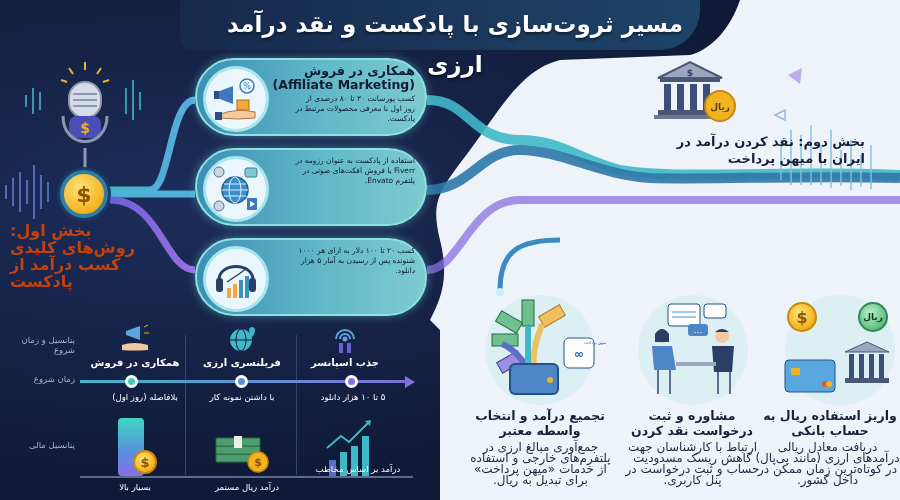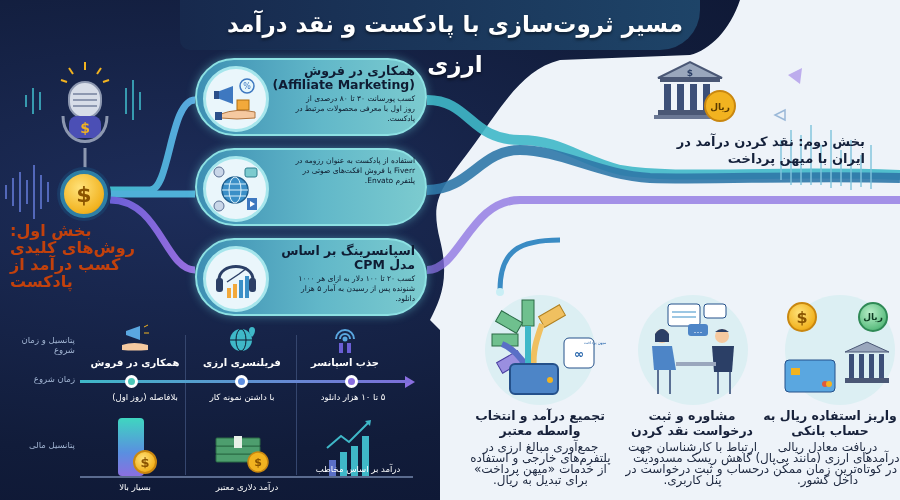--- a/index.html
+++ b/index.html
@@ -258,21 +258,20 @@
       <rect x="5" y="24" width="7" height="14" rx="3" fill="#2b3f66"></rect>
       <rect x="38" y="24" width="7" height="14" rx="3" fill="#2b3f66"></rect>
       <rect x="16" y="34" width="4" height="10" fill="#f2a93b"></rect>
       <rect x="22" y="30" width="4" height="14" fill="#f2a93b"></rect>
       <rect x="28" y="26" width="4" height="18" fill="#3b8fc7"></rect>
       <rect x="34" y="22" width="4" height="22" fill="#3b8fc7"></rect>
       <path d="M16,28 L28,20 L36,14" stroke="#2b3f66" stroke-width="1.5" fill="none"></path>
     </svg>
   </div>
   <div class="txt">
-    <div class="h">اسپانسرینگ بر اساس مدل CPM</div>
     <div class="p">کسب ۲۰ تا ۱۰۰ دلار به ازای هر ۱۰۰۰ شنونده پس از رسیدن به آمار ۵ هزار دانلود.</div>
   </div>
 </div>
 
 <div class="bank-top">
   <svg width="90" height="70" viewBox="0 0 90 70">
     <path d="M8,20 L40,4 L72,20 Z" fill="#9aa7bd" stroke="#4a5775" stroke-width="2"></path>
     <text x="40" y="18" text-anchor="middle" font-size="9" font-weight="bold" fill="#2b3f66" font-family="DejaVu Sans, sans-serif">$</text>
     <rect x="10" y="20" width="60" height="4" fill="#4a5775"></rect>
     <g fill="#3c4f78">
@@ -351,21 +350,21 @@
   <rect x="22" y="6" width="8" height="12" fill="#e8f0e8"></rect>
   <circle cx="46" cy="32" r="10" fill="#f2b320" stroke="#c98710" stroke-width="1.5"></circle>
   <text x="46" y="36" text-anchor="middle" font-size="11" font-weight="bold" fill="#8a5400" font-family="DejaVu Sans, sans-serif">$</text>
 </svg>
 <div class="layer" style="left:118px;top:418px;width:26px;height:58px;border-radius:4px;background:linear-gradient(180deg,#3fd6c0,#5a8fe0 60%,#8a6fe0);"></div>
 <div class="coin gold" style="left:133px;top:450px;width:24px;height:24px;font-size:13px">$</div>
 
 <div class="axis-bottom"></div>
 
 <div class="tl-sub" style="left:303px;top:464px">درآمد بر اساس مخاطب</div>
-<div class="tl-sub" style="left:192px;top:482px">درآمد دلاری معتبر</div>
+<div class="tl-sub" style="left:192px;top:482px">درآمد ریال مستمر</div>
 <div class="tl-sub" style="left:80px;top:482px">بسیار بالا</div>
 
 <div class="step-circle" style="left:485px"></div>
 <div class="step-circle" style="left:638px"></div>
 <div class="step-circle" style="left:785px"></div>
 
 <svg class="layer" style="left:482px;top:298px;z-index:3" width="120" height="100" viewBox="0 0 120 100">
   <g fill="#6fc08e" stroke="#2a6b45">
       <rect x="40" y="2" width="12" height="26"></rect>
       <rect x="10" y="36" width="26" height="12"></rect>

